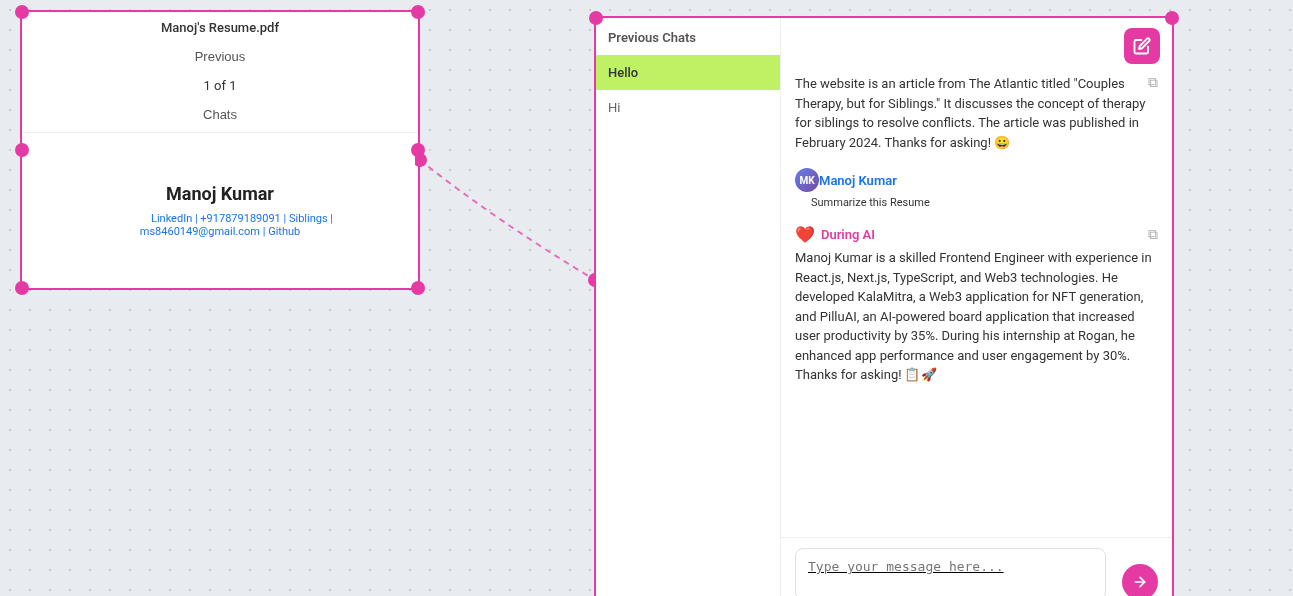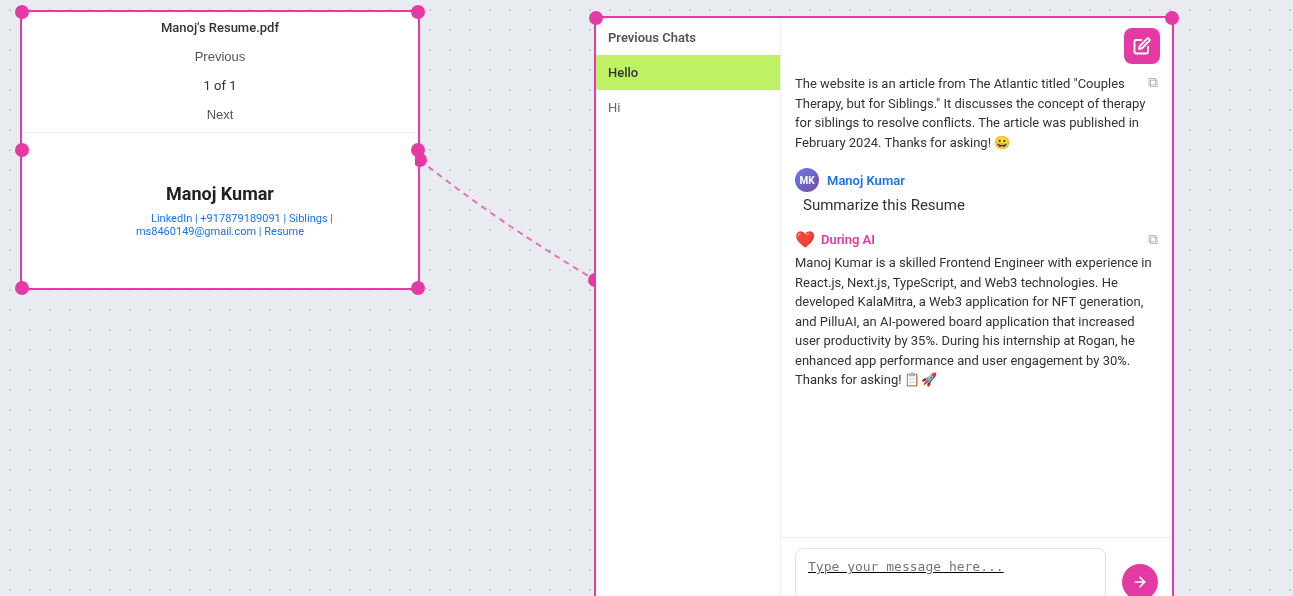--- a/index.html
+++ b/index.html
@@ -204,21 +204,21 @@
     .ai-message {
       font-size: 13px;
       color: #333;
       line-height: 1.5;
       margin-bottom: 4px;
     }
 
     .user-row {
       display: flex;
       align-items: center;
-      gap: 8px;
+      gap: 0;
       margin-bottom: 4px;
     }
 
     .user-avatar {
       width: 24px;
       height: 24px;
       border-radius: 50%;
       background: linear-gradient(135deg, #667eea, #764ba2);
       display: flex;
       align-items: center;
@@ -246,23 +246,23 @@
       font-size: 16px;
     }
 
     .pillu-name {
       font-size: 13px;
       font-weight: 600;
       color: #e53aa3;
     }
 
     .user-message {
-      font-size: 15px;
+      font-size: 11px;
       color: #333;
-      margin-left: 8px;
+      margin-left: 16px;
     }
 
     .copy-icon {
       float: right;
       color: #aaa;
       font-size: 14px;
       cursor: pointer;
     }
 
     .chat-input-area {
@@ -310,33 +310,33 @@
   <div class="corner-dot tr"></div>
   <div class="corner-dot bl"></div>
   <div class="corner-dot br"></div>
   <div class="corner-dot ml"></div>
   <div class="corner-dot mr"></div>
 
   <div class="pdf-toolbar">
     <span class="pdf-filename">Manoj's Resume.pdf</span>
     <button class="pdf-nav-btn">Previous</button>
     <span class="pdf-page-indicator">1 of 1</span>
-    <button class="pdf-nav-btn">Next</button>
+    <button class="pdf-nav-btn">Chats</button>
   </div>
 
   <div class="pdf-content">
     <div class="pdf-name">Manoj Kumar</div>
     <div class="pdf-links">
       <span style="color:#1a73e8;margin-left:44px;">LinkedIn</span>
       <span> | +917879189091 | </span>
       <span style="color:#1a73e8;">Siblings</span>
       <span> | </span>
       <span style="color:#1a73e8;">ms8460149@gmail.com</span>
       <span> | </span>
-      <span style="color:#1a73e8;">Resume</span>
+      <span style="color:#1a73e8;">Github</span>
     </div>
   </div>
 </div>
 
 <svg class="dashed-arrow" viewBox="0 0 200 160" xmlns="http://www.w3.org/2000/svg">
   <path d="M 5 20 Q 80 80 180 140" stroke="#e53aa3" stroke-width="2" fill="none" stroke-dasharray="6,5" opacity="0.7"></path>
   <circle cx="5" cy="20" r="7" fill="#e53aa3"></circle>
   <circle cx="180" cy="140" r="7" fill="#e53aa3"></circle>
 </svg>
 

